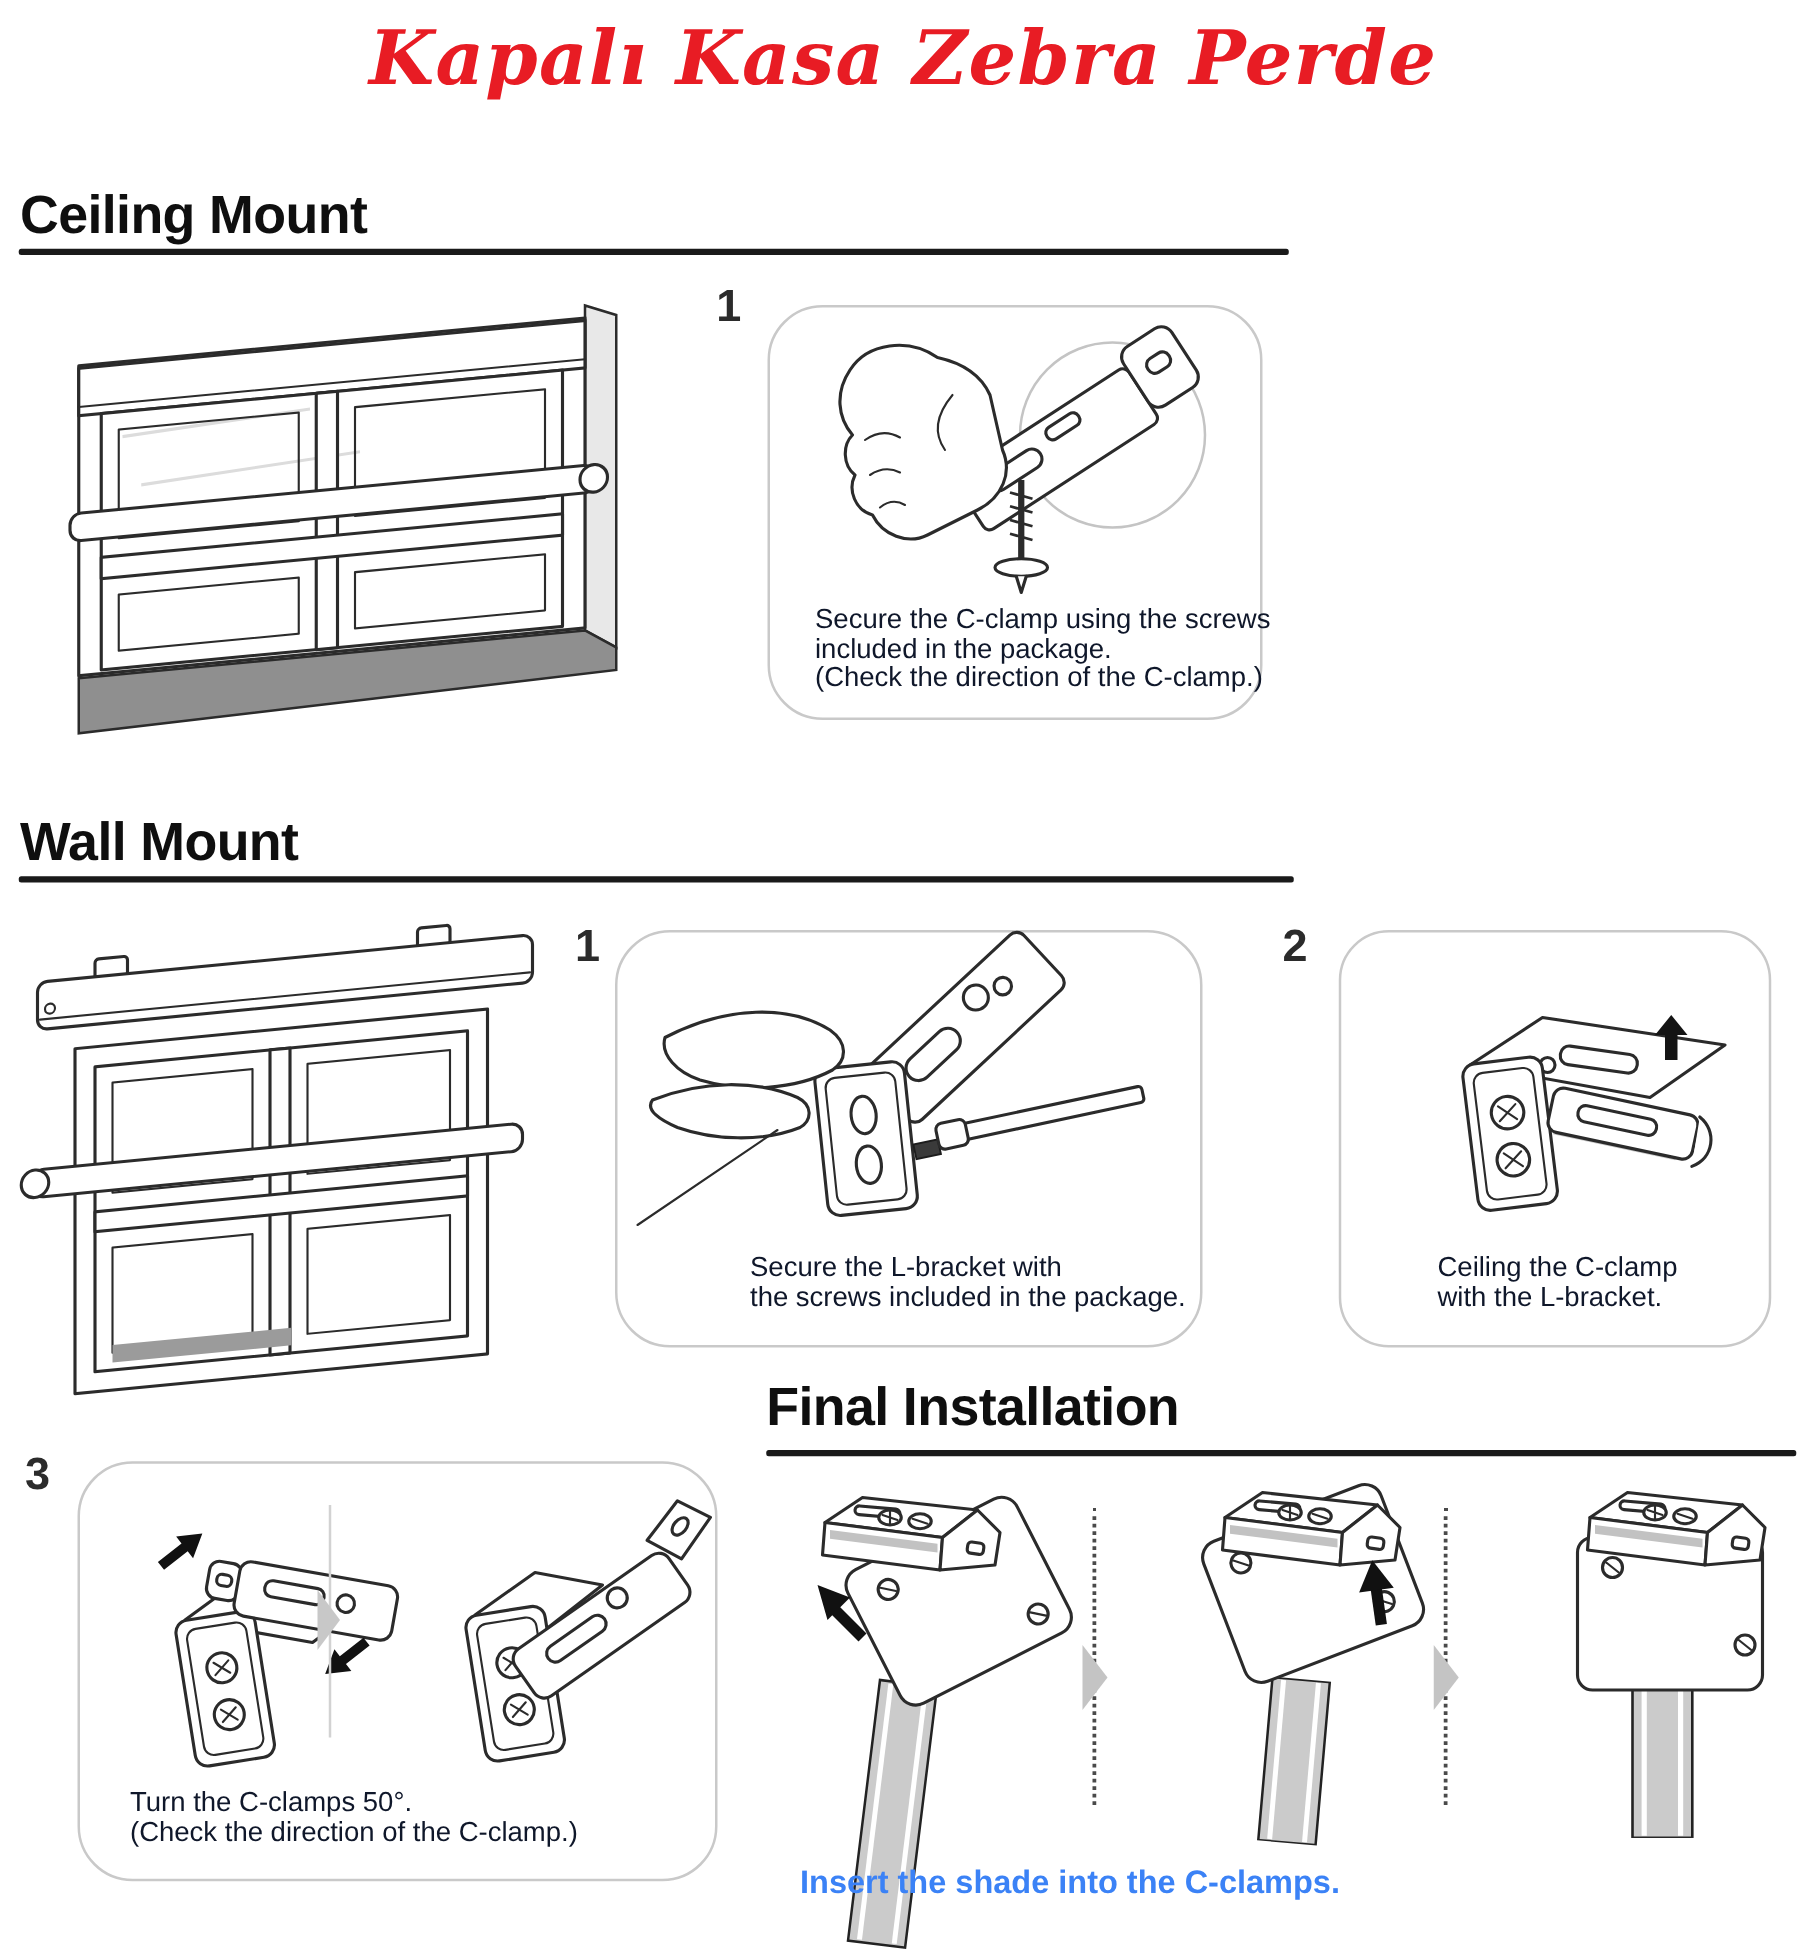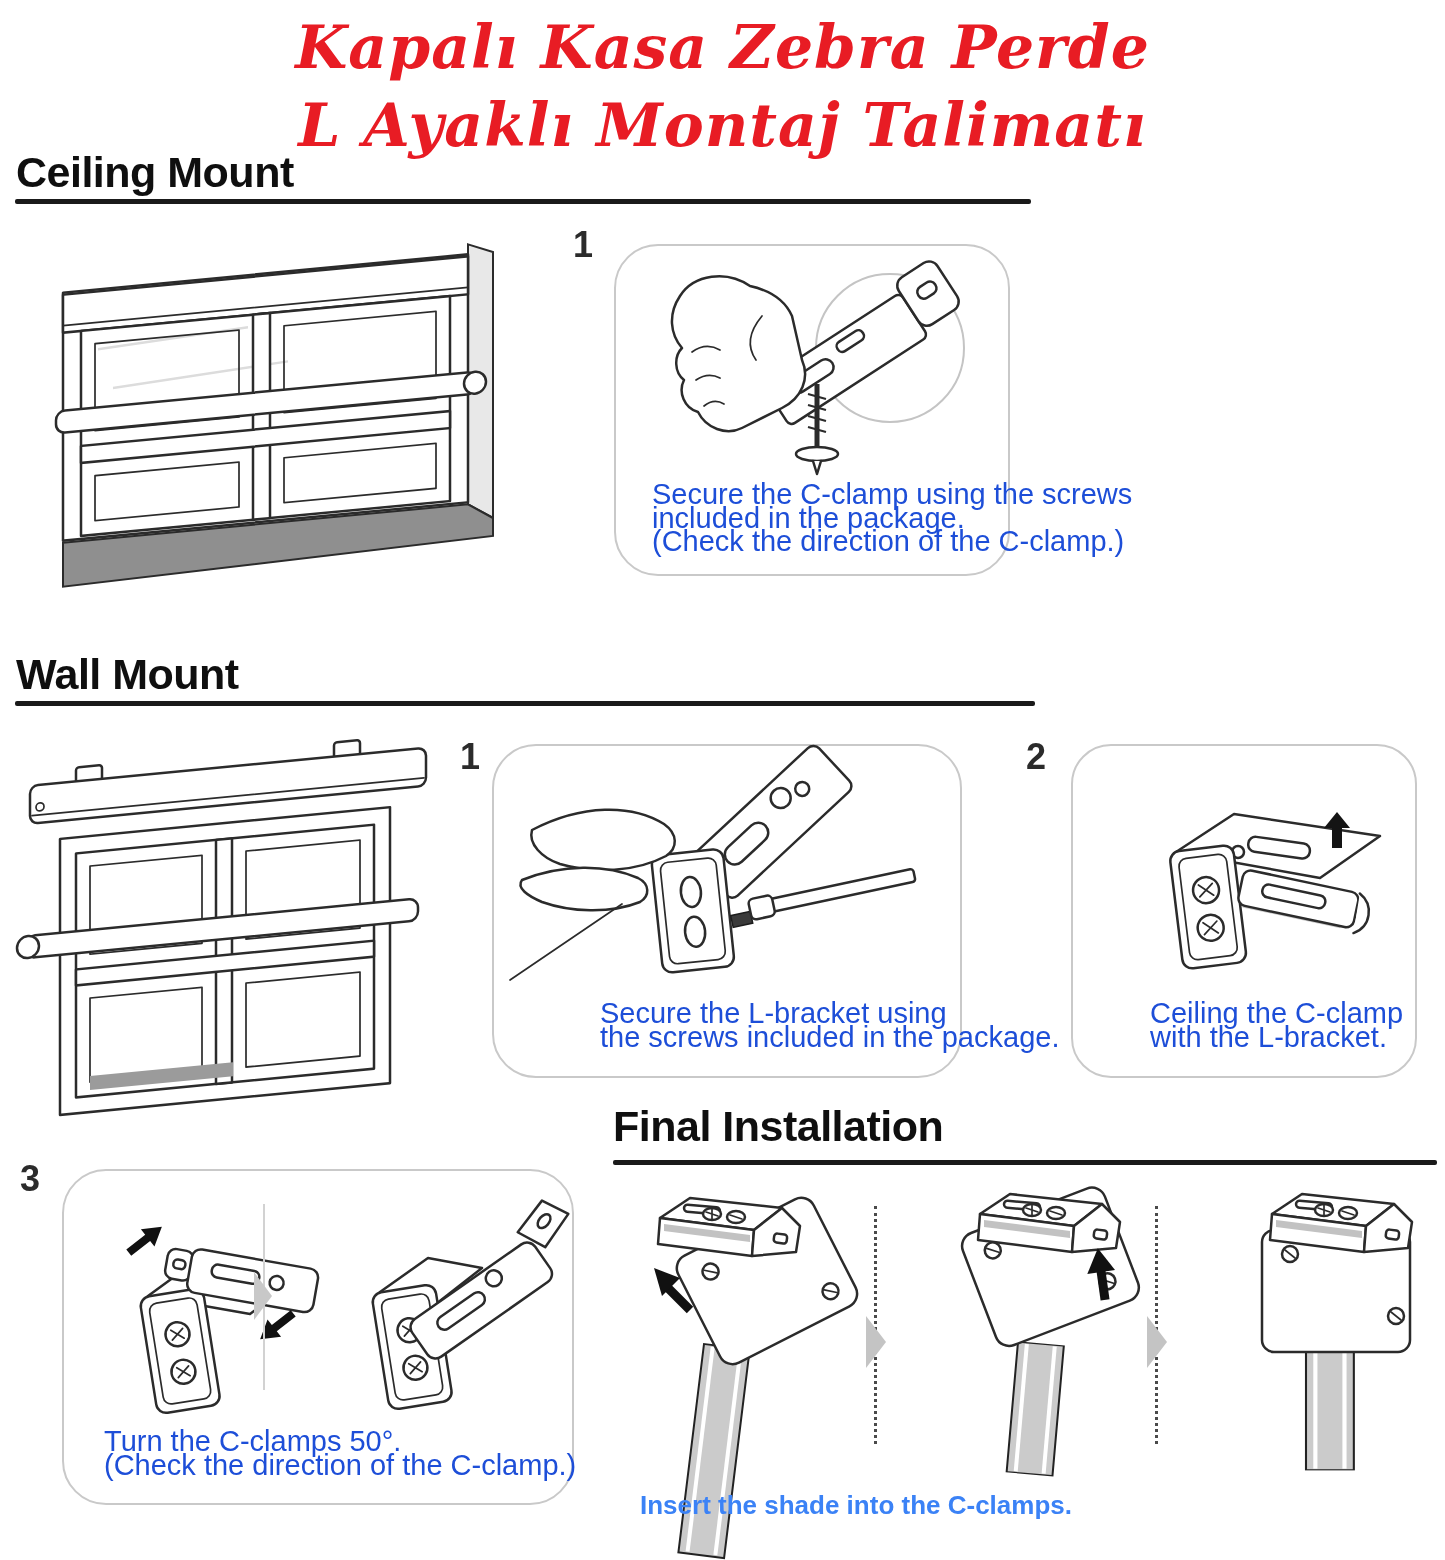--- a/index.html
+++ b/index.html
@@ -5,38 +5,37 @@
   html,body{margin:0;padding:0;background:#fff;}
   #page{position:relative;width:1445px;height:1560px;background:#fff;overflow:hidden;
         font-family:"Liberation Sans",sans-serif;color:#1c1c1c;}
   .title-line{position:absolute;left:0;width:100%;text-align:center;
         font-family:"DejaVu Serif",serif;font-style:italic;font-weight:600;
         font-size:60px;color:#e81c24;letter-spacing:1px;white-space:nowrap;}
   .sec-heading{position:absolute;font-size:43px;font-weight:700;color:#0f0f0f;letter-spacing:-0.5px;white-space:nowrap;}
   .rule{position:absolute;height:5px;background:#1a1a1a;border-radius:2px;}
   .step-num{position:absolute;font-size:36px;font-weight:700;color:#2b2b2b;}
   .step-box{position:absolute;border:2px solid #c9c9c9;border-radius:44px;background:#fff;}
-  .caption{position:absolute;font-size:29px;line-height:23.5px;color:#1d4ed8;white-space:nowrap;}
+  .caption{position:absolute;font-size:22px;line-height:23.5px;color:#0f172a;white-space:nowrap;}
   .caption div{white-space:nowrap;}
   .final-caption{position:absolute;left:640px;top:1490px;width:760px;text-align:left;
         font-size:26px;font-weight:600;color:#3b82f6;}
   .dotted-sep{position:absolute;top:1206px;width:0;height:238px;border-left:3px dotted #4a4a4a;}
   .chev{position:absolute;}
   svg{position:absolute;overflow:visible;}
   .ln{stroke:#2b2b2b;stroke-width:2.5;fill:#fff;stroke-linejoin:round;stroke-linecap:round;}
   .ln-thin{stroke:#2b2b2b;stroke-width:1.7;fill:none;stroke-linejoin:round;stroke-linecap:round;}
   .noline{stroke:none;}
 </style>
 </head>
 <body>
 
 <div id="page">
 
   <div class="title-line" style="top:12px">Kapalı Kasa Zebra Perde</div>
-  <div class="title-line" style="top:90px">L Ayaklı Montaj Talimatı</div>
 
   <div class="sec-heading" style="left:16px;top:148px">Ceiling Mount</div>
   <div class="rule" style="left:15px;top:199px;width:1016px"></div>
 
   <svg style="left:38px;top:255px" width="510" height="345" viewBox="0 0 510 345">
     <g transform="translate(0,40) skewY(-5.4)">
       <polygon points="430,-10 455,0 455,266 430,250" fill="#e8e8e8" stroke="#2b2b2b" stroke-width="2"></polygon>
       <polygon points="25,250 430,250 455,266 455,284 25,294" fill="#8f8f8f" stroke="#2b2b2b" stroke-width="2"></polygon>
       <rect x="25" y="0" width="405" height="248" class="ln"></rect>
       <rect x="25" y="2" width="405" height="38" class="ln"></rect>
@@ -130,21 +129,21 @@
       <rect x="246" y="130" width="24" height="21" rx="5" class="ln" stroke-width="2"></rect>
     </g>
     <g>
       <path d="M30,78 C80,52 130,52 162,72 C176,82 176,96 164,104 C134,120 92,122 58,112 C40,106 26,92 30,78 Z" class="ln"></path>
       <path d="M20,128 C60,112 104,112 136,126 C148,132 148,144 138,150 C108,162 68,160 40,150 C26,144 14,136 20,128 Z" class="ln"></path>
       <path d="M8,228 L120,152" class="ln-thin" stroke-width="2.4"></path>
     </g>
   </svg>
 
   <div class="caption" style="left:600px;top:1002px">
-    <div>Secure the L-bracket using</div>
+    <div>Secure the L-bracket with</div>
     <div>the screws included in the package.</div>
   </div>
 
   <div class="step-num" style="left:1026px;top:736px">2</div>
   <div class="step-box" style="left:1071px;top:744px;width:342px;height:330px;border-radius:40px"></div>
 
   <svg style="left:1088px;top:756px" width="315" height="225" viewBox="0 0 315 225">
     <polygon points="88,96 146,58 292,80 232,122" class="ln"></polygon>
     <rect x="160" y="84" width="62" height="15" rx="7" transform="rotate(8 190 92)" class="ln" stroke-width="2"></rect>
     <circle cx="150" cy="96" r="6" class="ln" stroke-width="2"></circle>

